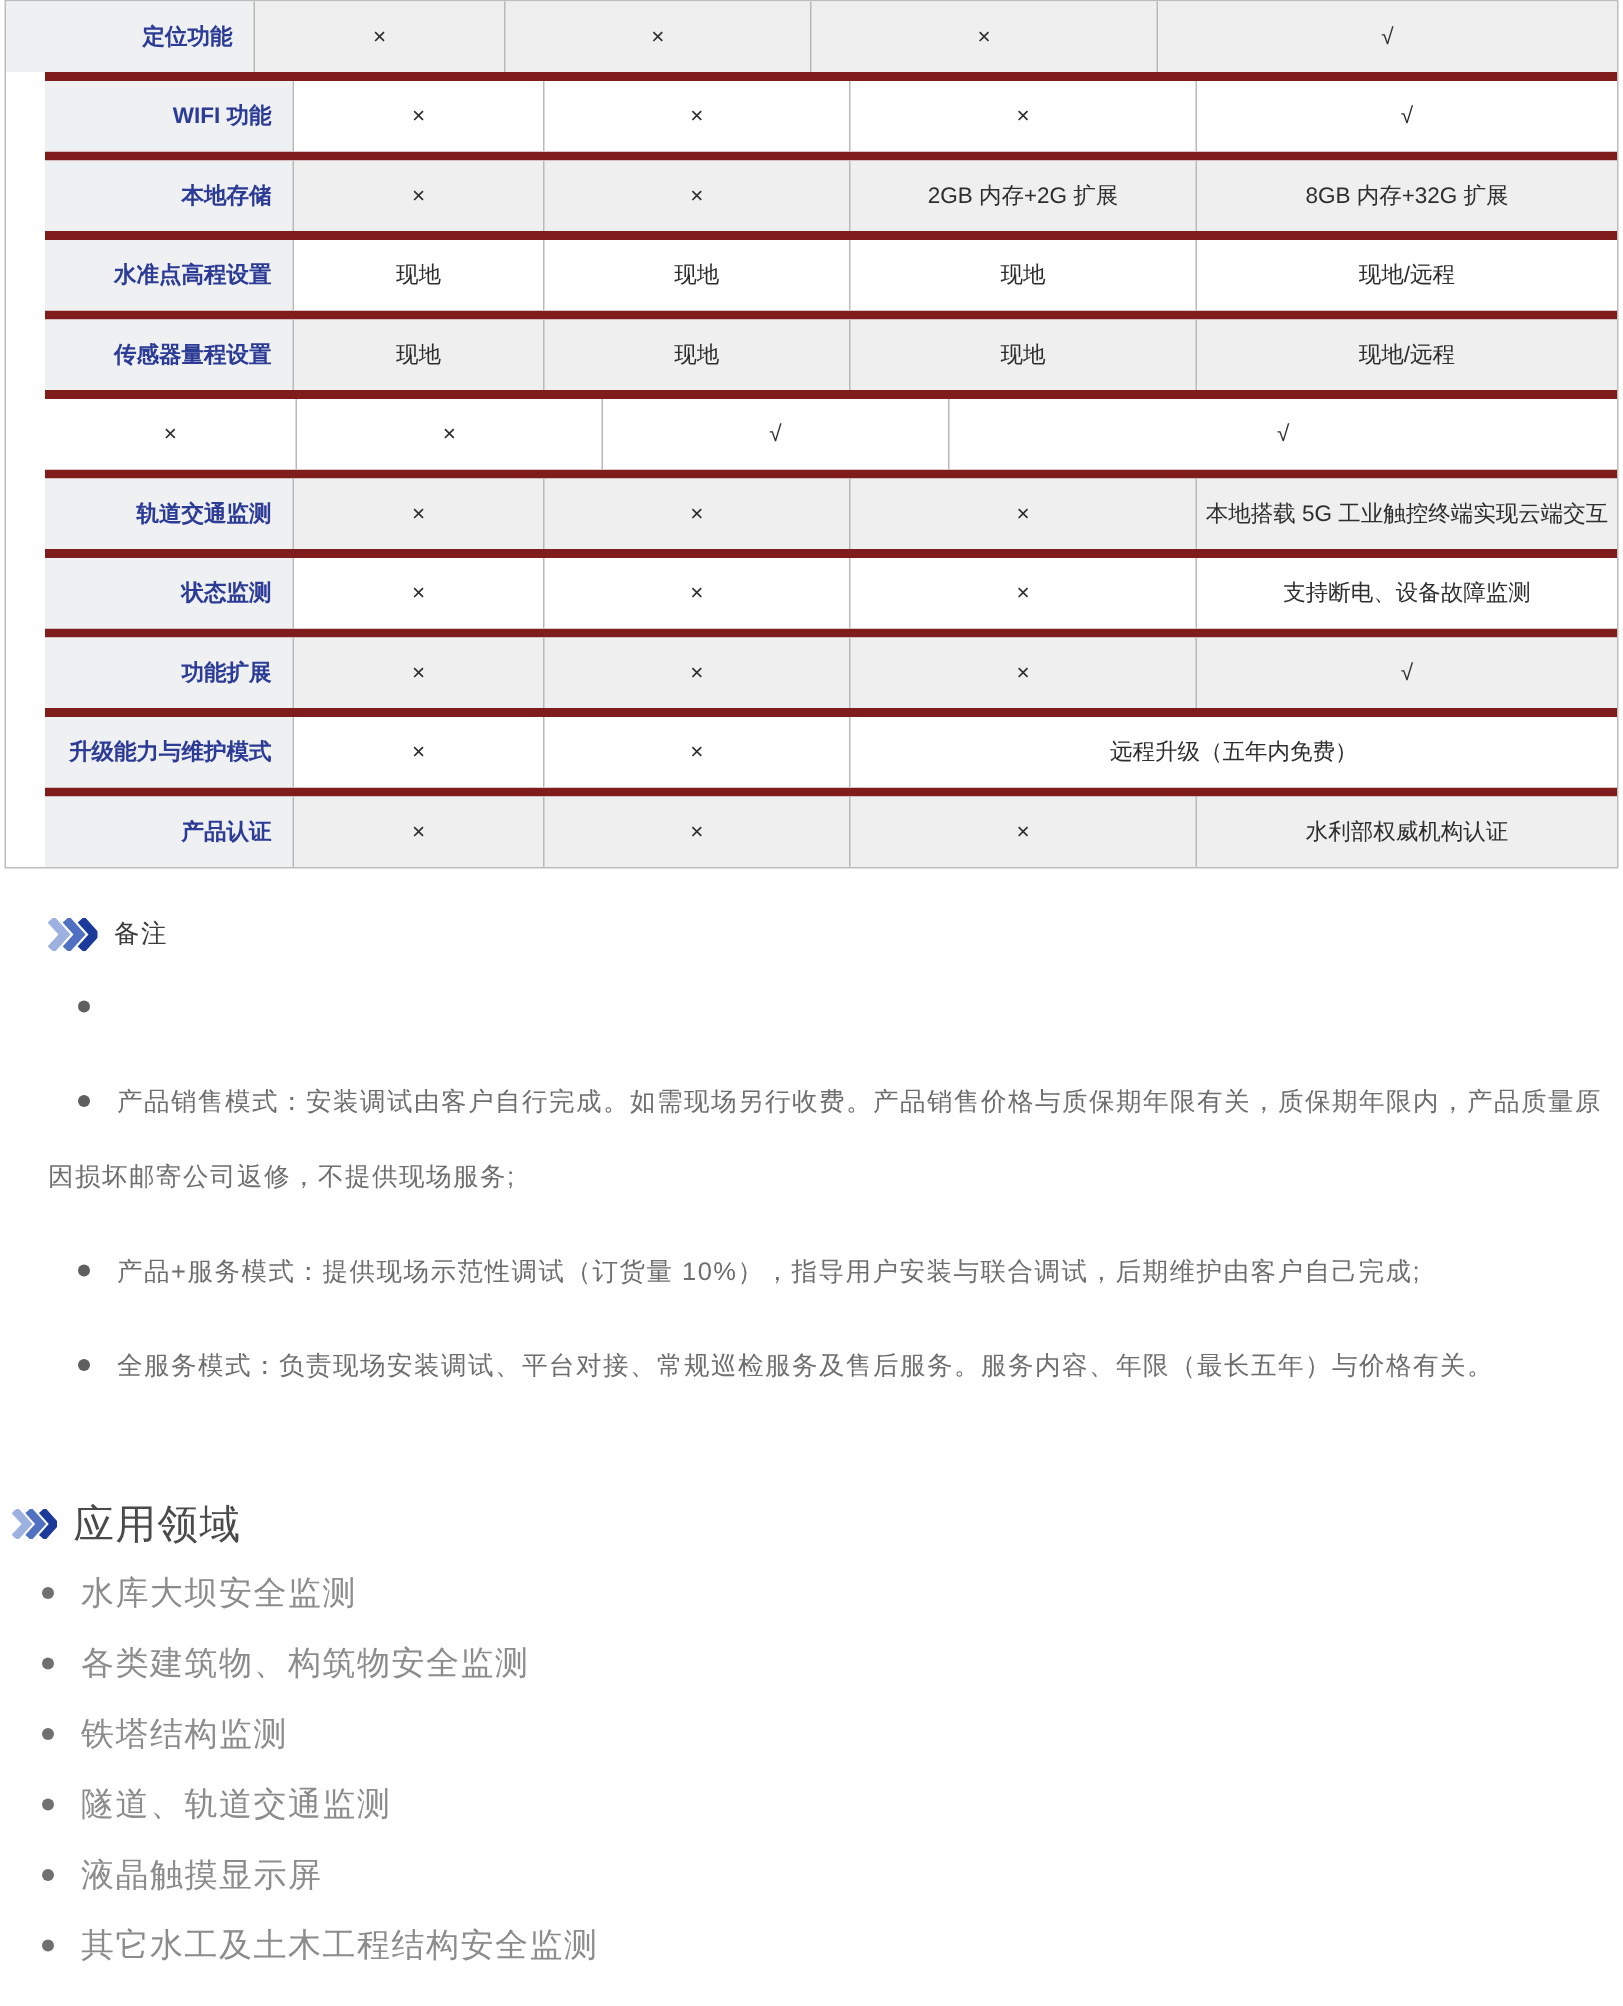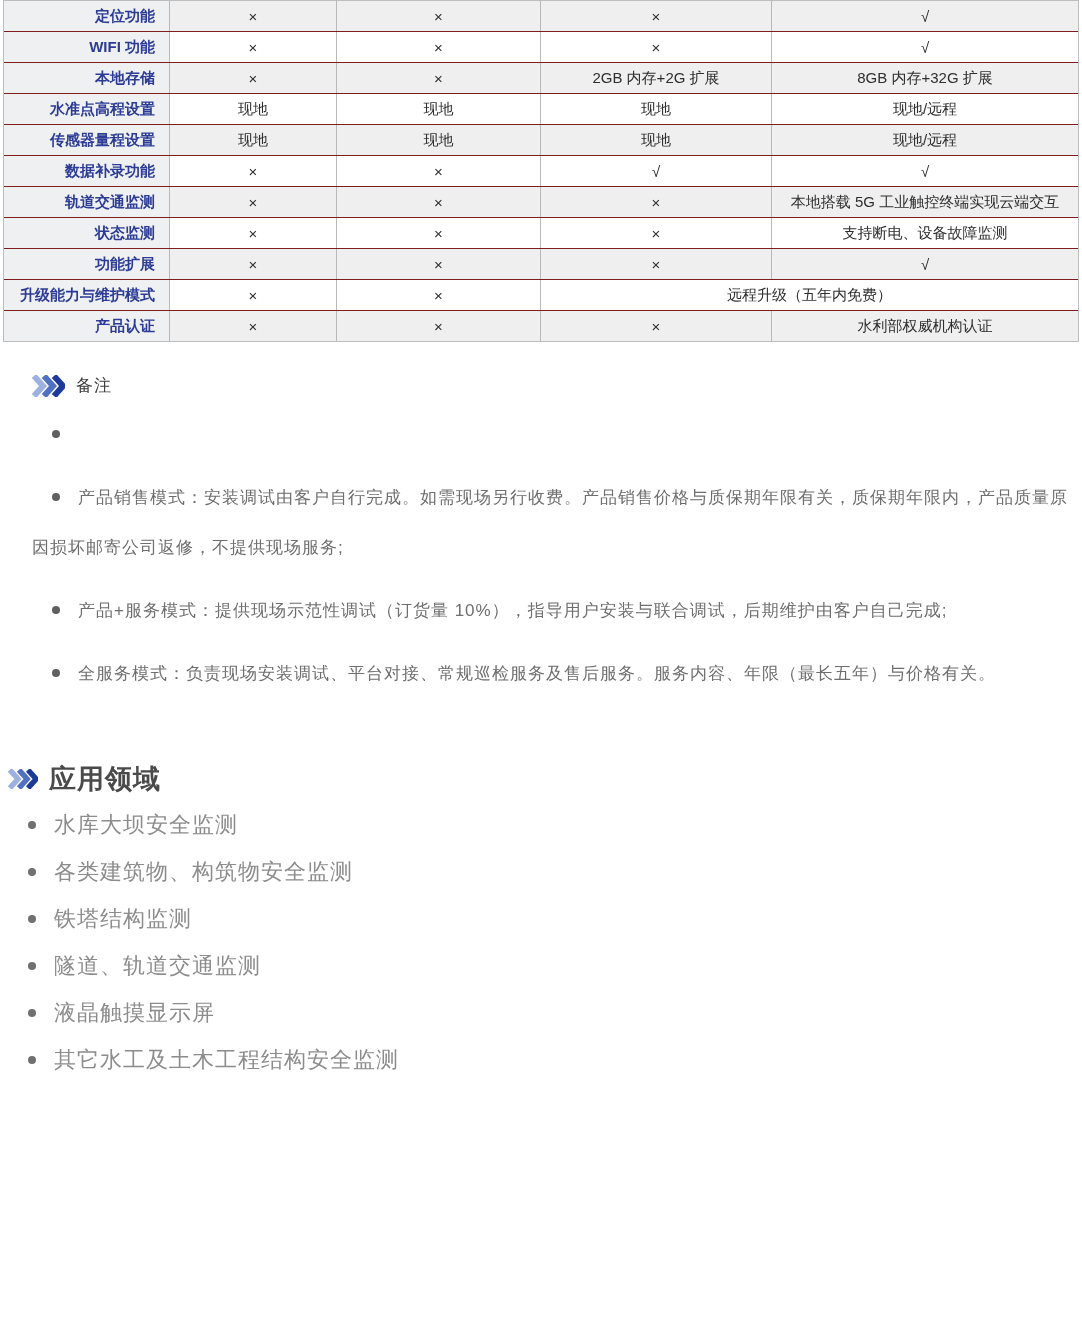--- a/index.html
+++ b/index.html
@@ -4,22 +4,22 @@
 <style>
   html,body { margin:0; padding:0; background:#ffffff; }
   body {
     width:1082px; height:1337px; overflow:hidden;
     font-family:"Liberation Sans","DejaVu Sans",sans-serif;
     -webkit-font-smoothing:antialiased;
   }
 
   
   .cmp-table { margin:0 3px; border:1px solid #bdbdbd; }
-  .t-row { display:flex; height:30px; }
-  .t-row + .t-row { border-top:1px solid #7f1d1d; }
+  .t-row { display:flex; height:47px; }
+  .t-row + .t-row { border-top:6px solid #7f1d1d;margin-left:26px; }
   .t-cell {
     display:flex; align-items:center; justify-content:center;
     font-size:15px; color:#2e2e2e; box-sizing:border-box;
     border-left:1px solid #b9b9b9; text-align:center;
   }
   .t-cell:first-child { border-left:none; }
   .t-label {
     width:165px; flex:none; justify-content:flex-end; padding-right:14px;
     font-weight:bold; color:#2b3b96; background:#eef0f1;
   }
@@ -30,21 +30,21 @@
   .t-row.odd .t-val { background:#efefef; }
   .t-row.even .t-val { background:#ffffff; }
 
   
   .sec { padding:0 8px; }
   .sec-notes { margin-top:32px;margin-left:24px; }
   .sec-apps  { margin-top:62px; }
   .sec-head { display:flex; align-items:center; }
   .chev { margin-right:11px; flex:none; }
   .notes-title { font-size:17px; color:#3c3c3c; letter-spacing:1px; }
-  .apps-title  { font-size:27px; font-weight:bold; color:#4a4a4a; letter-spacing:1px; }
+  .apps-title  { font-size:27px; font-weight:normal; color:#4a4a4a; letter-spacing:1px; }
 
   .notes-list { margin-top:6px; }
   .note-item {
     font-size:17px; letter-spacing:1px; color:#6e6e6e;
     line-height:50px; margin:13px 0;
   }
   .apps-list { margin-top:4px; }
   .app-item {
     font-size:22px; letter-spacing:1px; color:#8c8c8c;
     line-height:47px; margin:0;
@@ -88,21 +88,20 @@
       <div class="t-cell t-val col5">现地/远程</div>
     </div>
     <div class="t-row odd">
       <div class="t-cell t-label">传感器量程设置</div>
       <div class="t-cell t-val col2">现地</div>
       <div class="t-cell t-val col3">现地</div>
       <div class="t-cell t-val col4">现地</div>
       <div class="t-cell t-val col5">现地/远程</div>
     </div>
     <div class="t-row even">
-      <div class="t-cell t-label">数据补录功能</div>
       <div class="t-cell t-val col2">×</div>
       <div class="t-cell t-val col3">×</div>
       <div class="t-cell t-val col4">√</div>
       <div class="t-cell t-val col5">√</div>
     </div>
     <div class="t-row odd">
       <div class="t-cell t-label">轨道交通监测</div>
       <div class="t-cell t-val col2">×</div>
       <div class="t-cell t-val col3">×</div>
       <div class="t-cell t-val col4">×</div>

